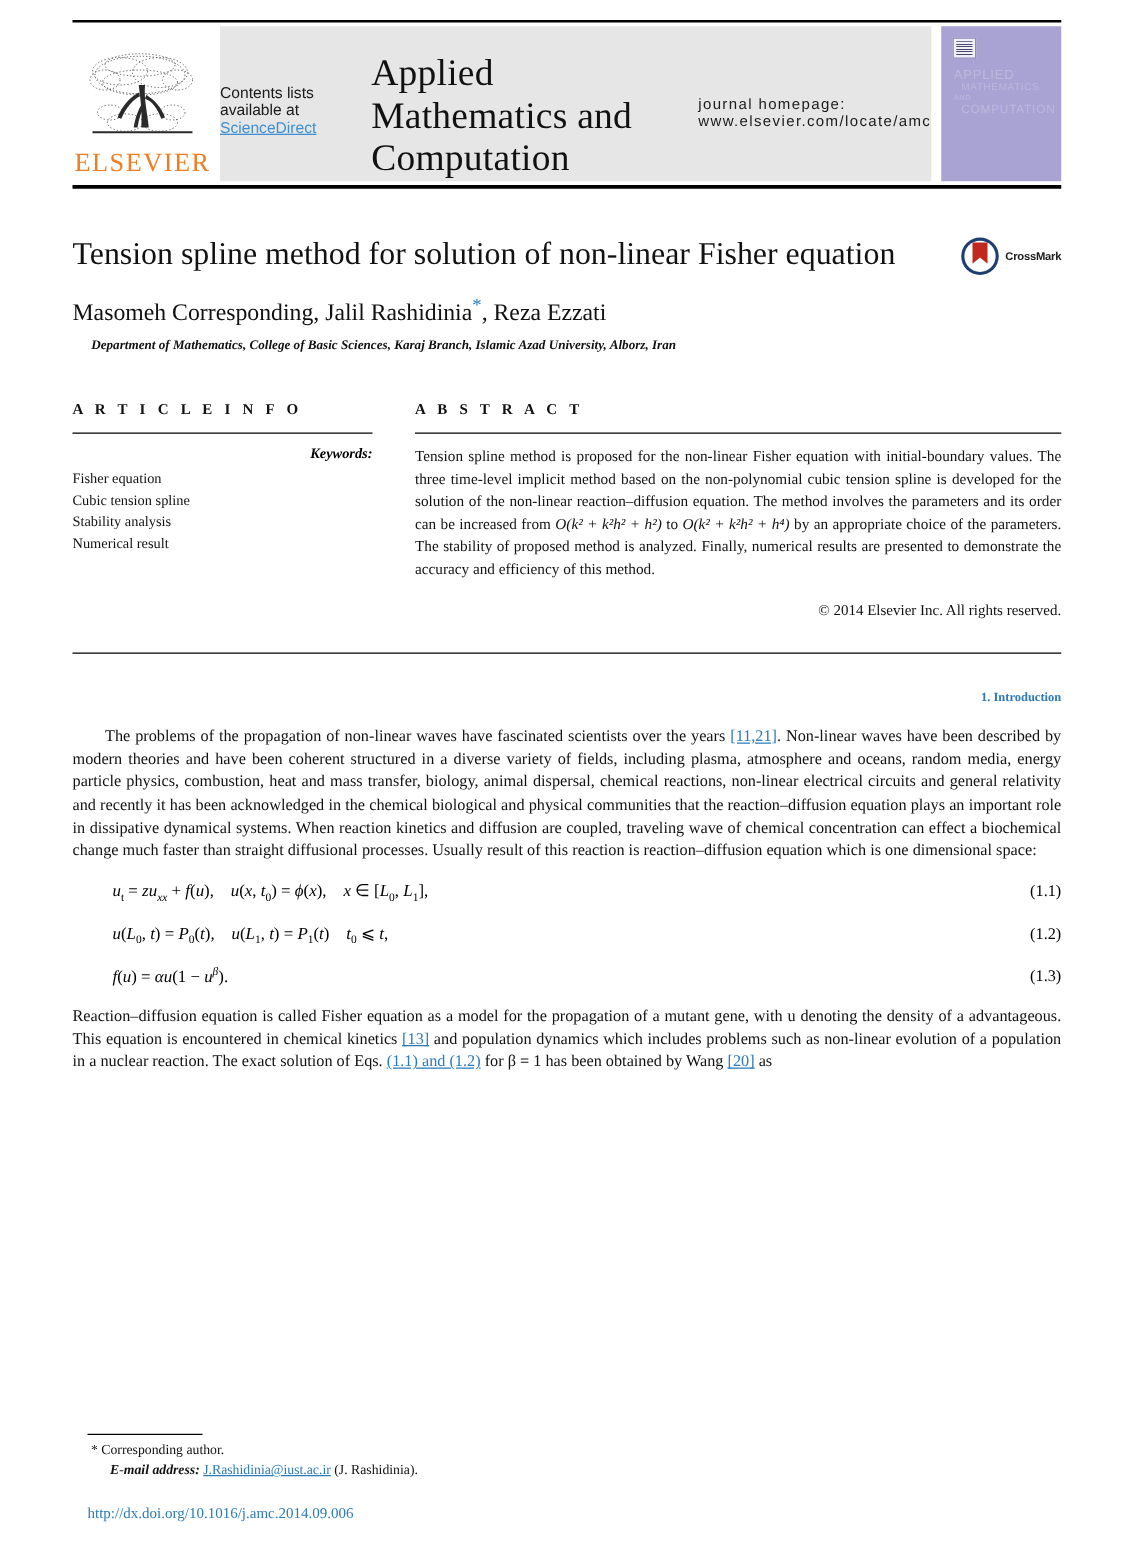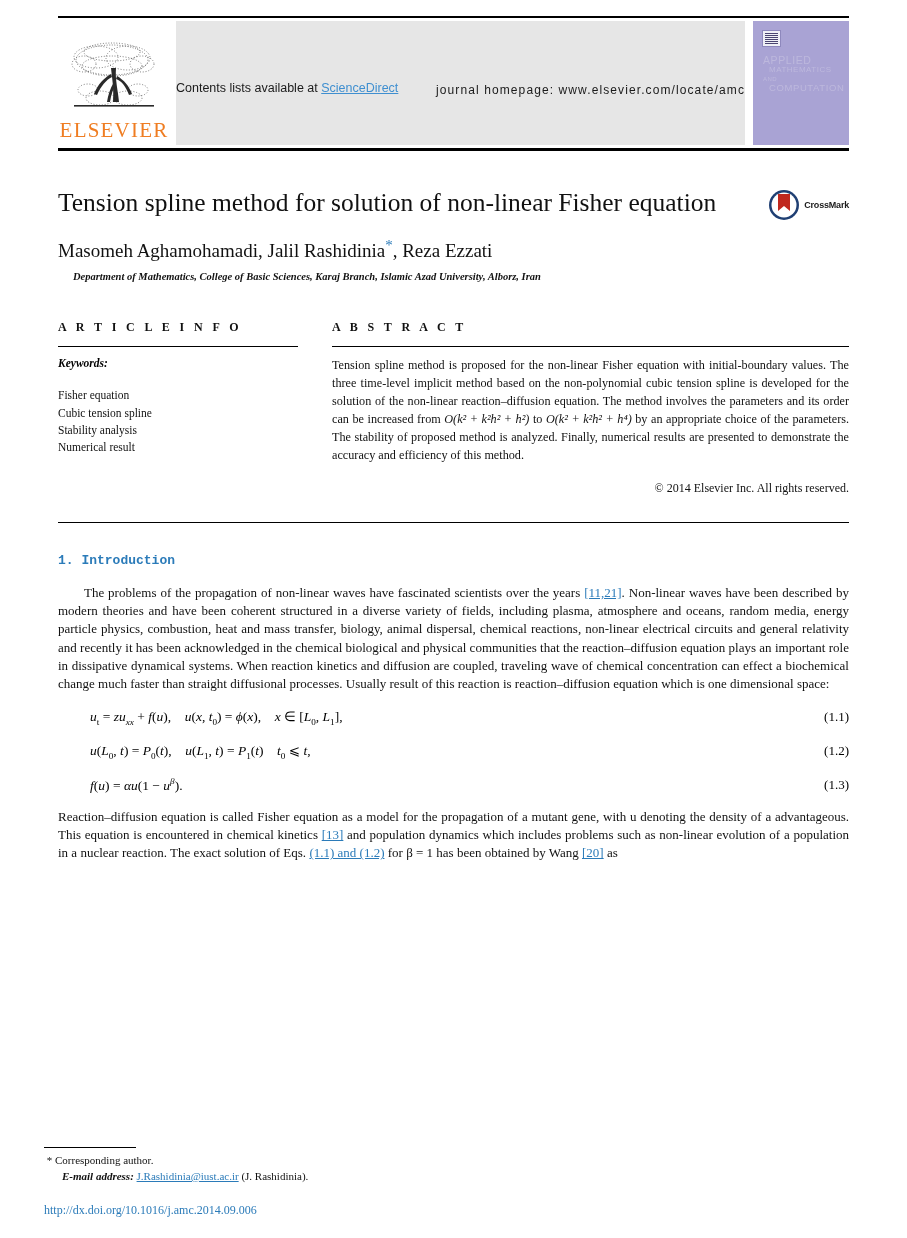--- a/index.html
+++ b/index.html
@@ -197,21 +197,22 @@
   }
   .sec-rule {
     border-top: 1px solid #000;
     margin-top: 11px;
     margin-bottom: 10px;
   }
   .kw-title {
     font-style: italic;
     font-weight: bold;
     font-size: 11.5px;
-    margin-bottom: 18px;
+    margin-bottom: 6px;
+    text-align: right;
   }
   .kw-list { list-style: none; margin: 0; padding: 0; }
   .kw-list li {
     font-size: 11.5px;
     line-height: 1.5;
     color: #111;
   }
   .abstract-body {
     font-size: 12.2px;
     line-height: 1.47;
@@ -226,25 +227,26 @@
   }
 
   .section-divider {
     border-top: 1px solid #000;
     margin-top: 26px;
   }
 
   
   .body-zone { margin-top: 30px; }
   .h2 {
-    font-family: Liberation Mono, monospace;
-    font-size: 13px;
+    font-family: Liberation Serif, serif;
+    font-size: 10px;
     font-weight: bold;
     color: #2b7bb9;
     margin: 0 0 16px 0;
+    text-align: right;
   }
   p.para {
     font-size: 13px;
     line-height: 1.40;
     text-align: justify;
     margin: 0 0 4px 0;
     color: #111;
   }
   p.indent { text-indent: 26px; }
   .ref { color: #2b7bb9; }
@@ -263,21 +265,21 @@
     flex: 0 0 auto;
     font-size: 13px;
   }
   em.mi { font-style: italic; }
   sub.s { font-size: 0.68em; }
   sup.s { font-size: 0.68em; }
 
   
   .footer-zone {
     position: absolute;
-    left: 44px;
+    left: 70px;
     right: 58px;
     bottom: 36px;
   }
   .foot-rule {
     border-top: 1px solid #000;
     width: 92px;
     margin-bottom: 5px;
   }
   .foot-line {
     font-size: 11px;
@@ -330,39 +332,40 @@
           <rect x="8" y="65" width="80" height="1.6"></rect>
         </g>
       </svg>
       <div class="elsevier-word">ELSEVIER</div>
     </div>
 
     <div class="journal-block">
       <div class="contents-line">
         <span>Contents lists available at </span><a class="sd" href="#">ScienceDirect</a>
       </div>
+      <div class="journal-name">Applied Mathematics and Computation</div>
       <div class="homepage-line">journal homepage: www.elsevier.com/locate/amc</div>
     </div>
 
     <div class="cover-thumb">
       <div class="cover-badge"></div>
       <div class="cover-txt cover-l1">APPLIED</div>
       <div class="cover-txt cover-l2">MATHEMATICS</div>
       <div class="cover-txt cover-l3">AND</div>
       <div class="cover-txt cover-l4">COMPUTATION</div>
     </div>
   </div>
 
   <div class="masthead-rule-bottom"></div>
 
   <div class="title-zone">
     <h1 class="article-title">Tension spline method for solution of non-linear Fisher equation</h1>
 
     <div class="authors">
-      <span>Masomeh Aghamohamadi, Jalil Rashidinia</span><span class="star">*</span><span>, Reza Ezzati</span>
+      <span>Masomeh Corresponding, Jalil Rashidinia</span><span class="star">*</span><span>, Reza Ezzati</span>
     </div>
 
     <div class="affiliation">Department of Mathematics, College of Basic Sciences, Karaj Branch, Islamic Azad University, Alborz, Iran</div>
 
     <div class="crossmark">
       <svg width="32" height="32" viewBox="0 0 32 32">
         <circle cx="16" cy="16" r="15" fill="#1f3f73"></circle>
         <circle cx="16" cy="16" r="12.5" fill="#ffffff"></circle>
         <path d="M10 5 h12 v17 l-6 -5 l-6 5 Z" fill="#c0281e"></path>
       </svg>

